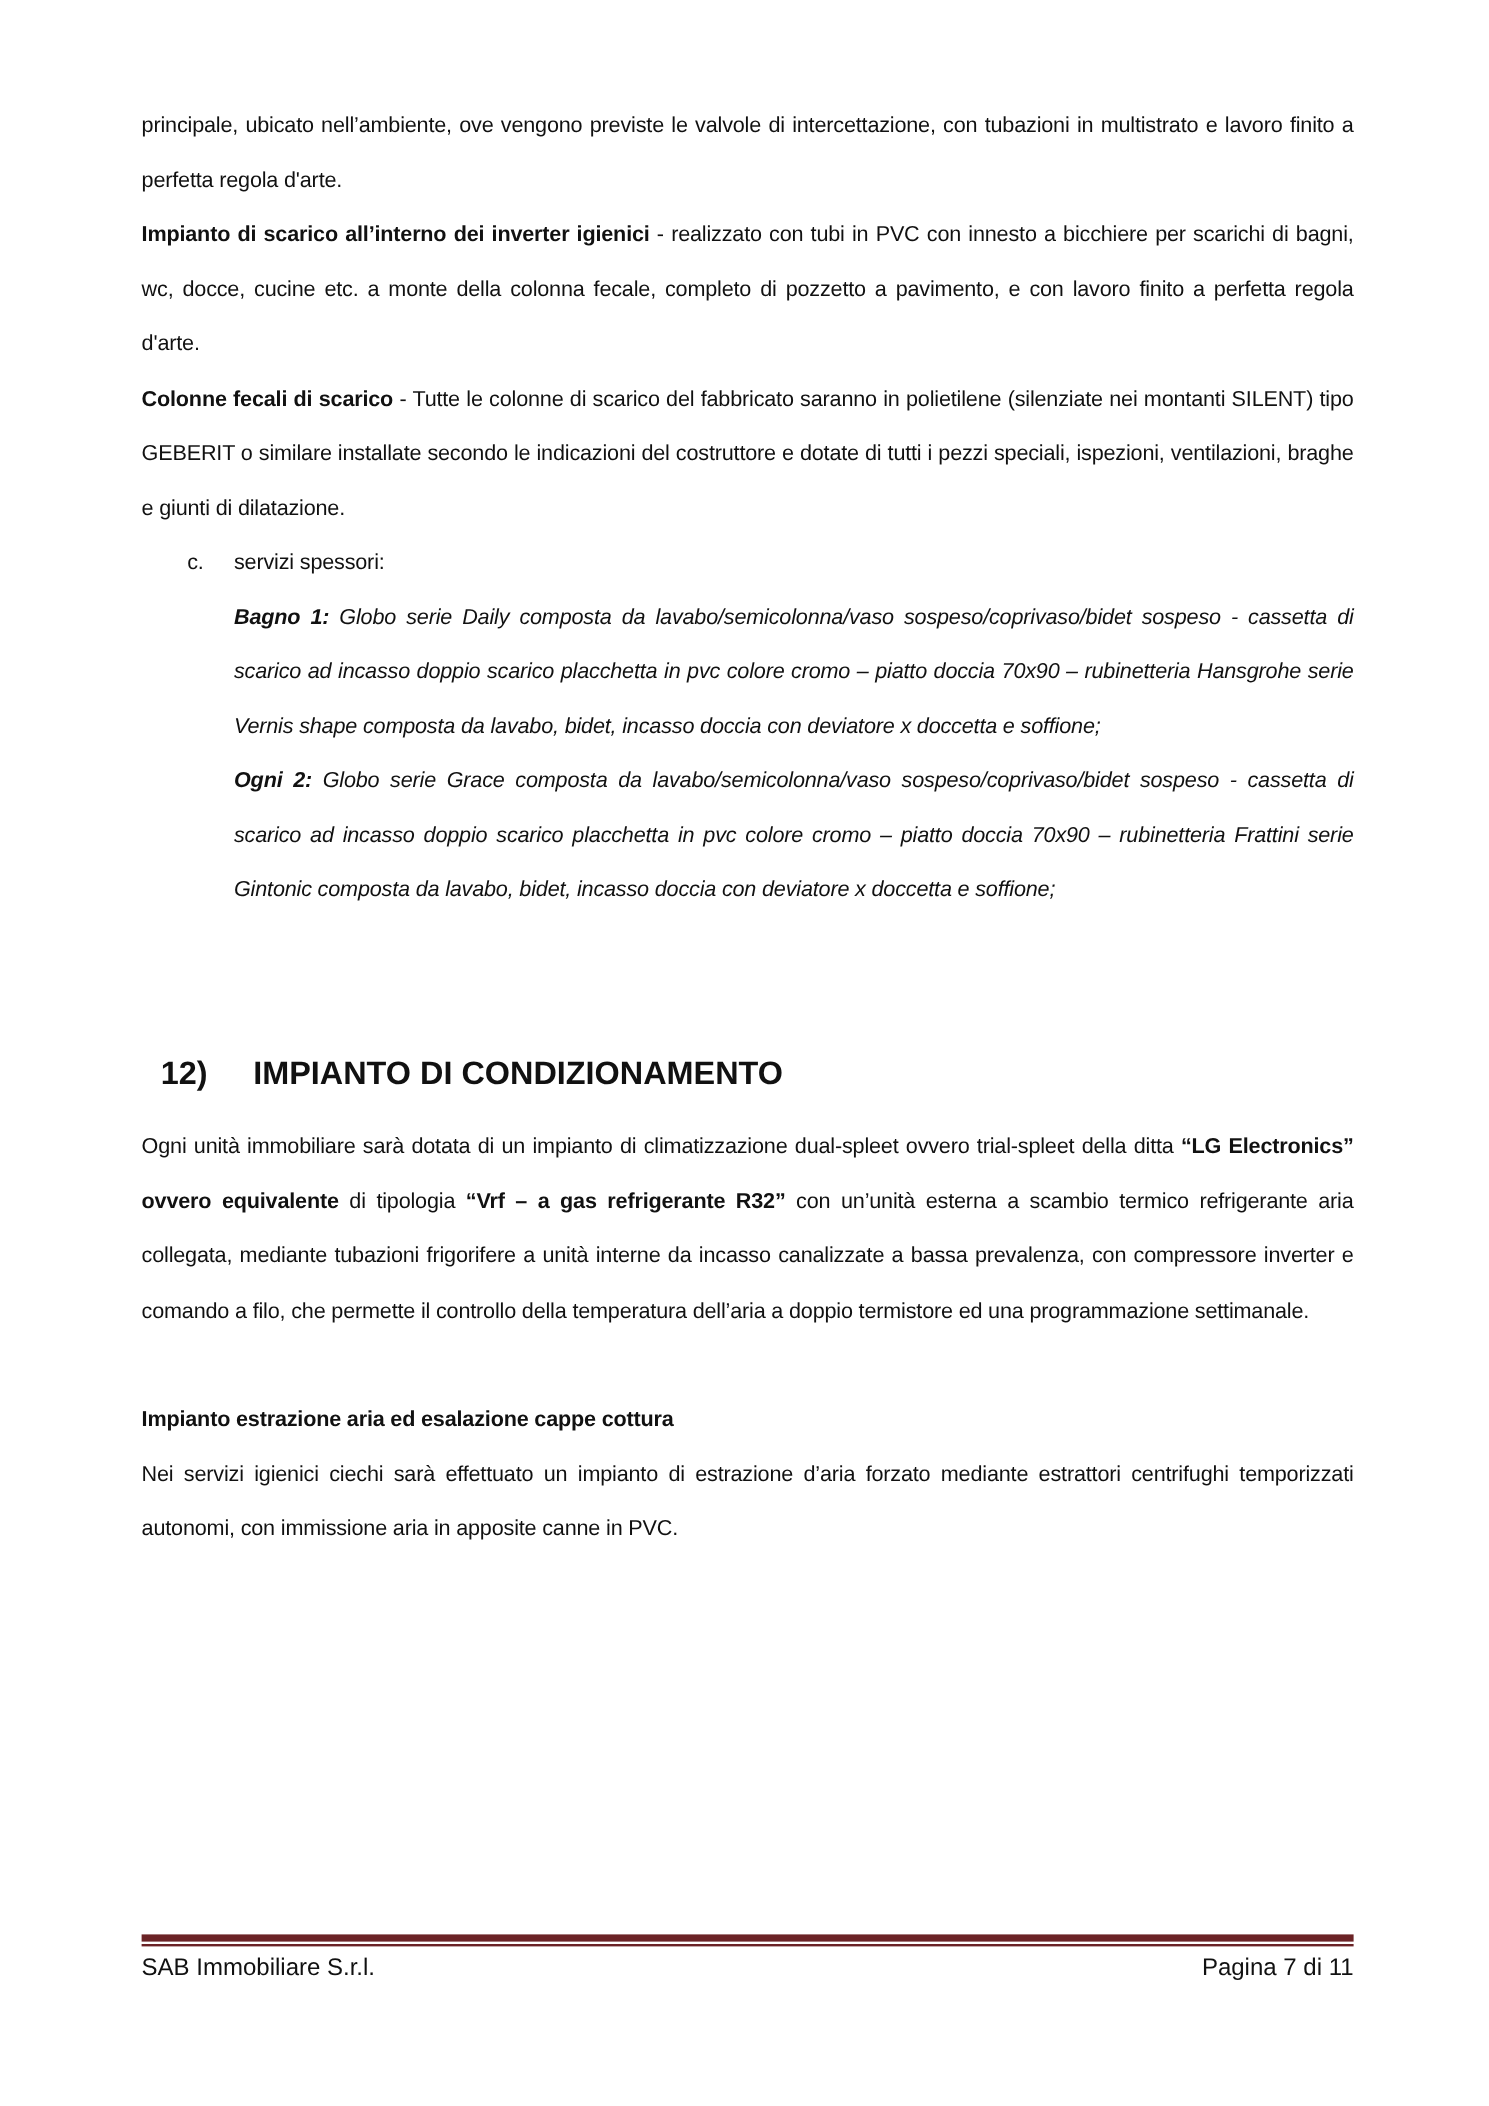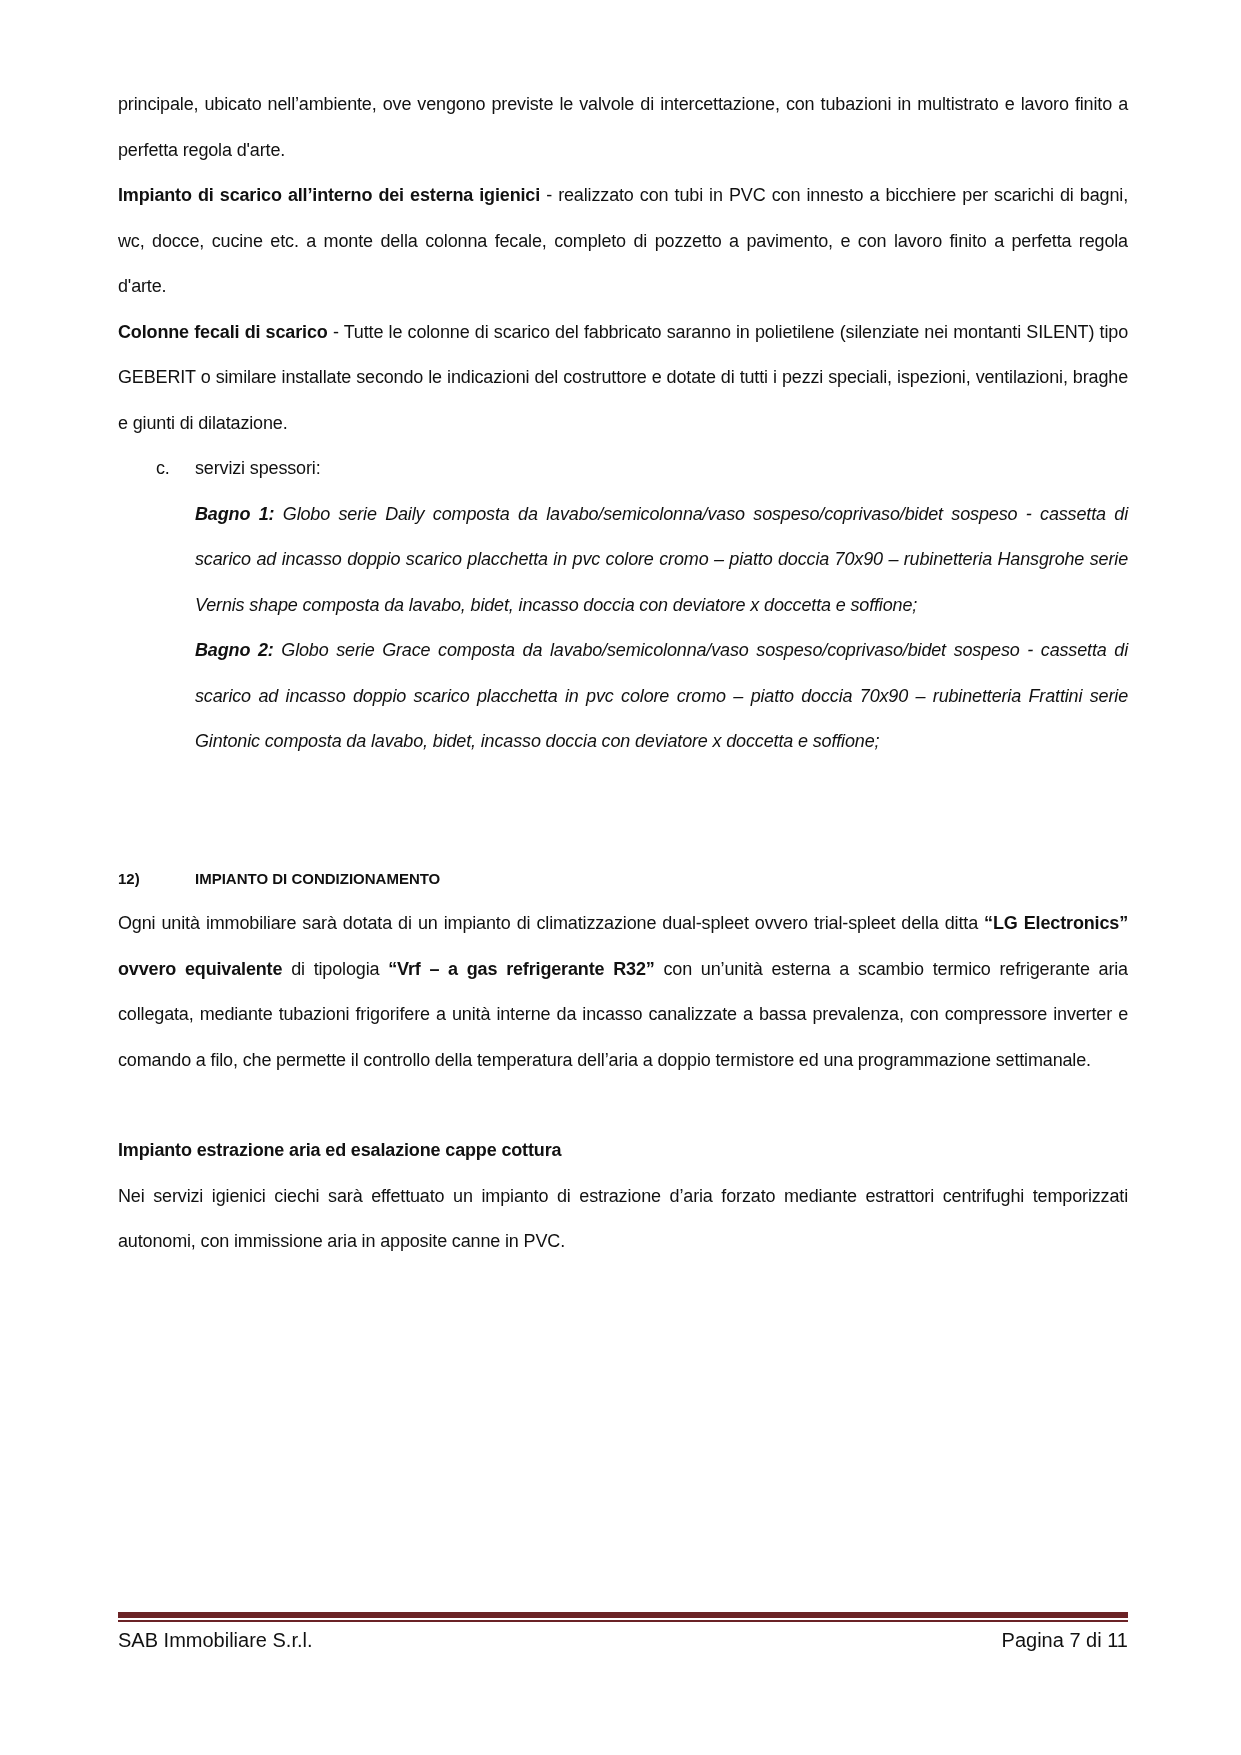--- a/index.html
+++ b/index.html
@@ -36,24 +36,24 @@
     .list-marker {
       position: absolute;
       left: 38px;
       top: 0;
     }
     .indent {
       padding-left: 77px;
       font-style: italic;
     }
     .heading {
-      font-size: 15px;
+      font-size: 27px;
       font-weight: bold;
       line-height: 45.5px;
-      margin: 0;
+      margin: 16px;
       display: flex;
     }
     .heading .num { width: 77px; }
     .spacer-large { height: 91px; }
     .spacer-small { height: 45px; }
 
     .footer {
       position: absolute;
       left: 118px;
       top: 1612px;
@@ -76,32 +76,32 @@
       color: #111111;
     }
   </style>
 </head>
 <body>
 
 <div class="page">
 
   <p class="para">principale, ubicato nell’ambiente, ove vengono previste le valvole di intercettazione, con tubazioni in multistrato e lavoro finito a perfetta regola d'arte.</p>
 
-  <p class="para"><b>Impianto di scarico all’interno dei esterna igienici</b><span> - realizzato con tubi in PVC con innesto a bicchiere per scarichi di bagni, wc, docce, cucine etc. a monte della colonna fecale, completo di pozzetto a pavimento, e con lavoro finito a perfetta regola d'arte.</span></p>
+  <p class="para"><b>Impianto di scarico all’interno dei inverter igienici</b><span> - realizzato con tubi in PVC con innesto a bicchiere per scarichi di bagni, wc, docce, cucine etc. a monte della colonna fecale, completo di pozzetto a pavimento, e con lavoro finito a perfetta regola d'arte.</span></p>
 
   <p class="para"><b>Colonne fecali di scarico</b><span> - Tutte le colonne di scarico del fabbricato saranno in polietilene (silenziate nei montanti SILENT) tipo GEBERIT o similare installate secondo le indicazioni del costruttore e dotate di tutti i pezzi speciali, ispezioni, ventilazioni, braghe e giunti di dilatazione.</span></p>
 
   <div class="para list-item">
     <span class="list-marker">c.</span>
     <span>servizi spessori:</span>
   </div>
 
   <p class="para indent"><b>Bagno 1:</b><span> Globo serie Daily composta da lavabo/semicolonna/vaso sospeso/coprivaso/bidet sospeso - cassetta di scarico ad incasso doppio scarico placchetta in pvc colore cromo – piatto doccia 70x90 – rubinetteria Hansgrohe serie Vernis shape composta da lavabo, bidet, incasso doccia con deviatore x doccetta e soffione;</span></p>
 
-  <p class="para indent"><b>Bagno 2:</b><span> Globo serie Grace composta da lavabo/semicolonna/vaso sospeso/coprivaso/bidet sospeso - cassetta di scarico ad incasso doppio scarico placchetta in pvc colore cromo – piatto doccia 70x90 – rubinetteria Frattini serie Gintonic composta da lavabo, bidet, incasso doccia con deviatore x doccetta e soffione;</span></p>
+  <p class="para indent"><b>Ogni 2:</b><span> Globo serie Grace composta da lavabo/semicolonna/vaso sospeso/coprivaso/bidet sospeso - cassetta di scarico ad incasso doppio scarico placchetta in pvc colore cromo – piatto doccia 70x90 – rubinetteria Frattini serie Gintonic composta da lavabo, bidet, incasso doccia con deviatore x doccetta e soffione;</span></p>
 
   <div class="spacer-large"></div>
 
   <h2 class="heading">
     <span class="num">12)</span>
     <span>IMPIANTO DI CONDIZIONAMENTO</span>
   </h2>
 
   <p class="para"><span>Ogni unità immobiliare sarà dotata di un impianto di climatizzazione dual-spleet ovvero trial-spleet della ditta </span><b>“LG Electronics” ovvero equivalente</b><span> di tipologia </span><b>“Vrf – a gas refrigerante R32”</b><span> con un’unità esterna a scambio termico refrigerante aria collegata, mediante tubazioni frigorifere a unità interne da incasso canalizzate a bassa prevalenza, con compressore inverter e comando a filo, che permette il controllo della temperatura dell’aria a doppio termistore ed una programmazione settimanale.</span></p>
 

